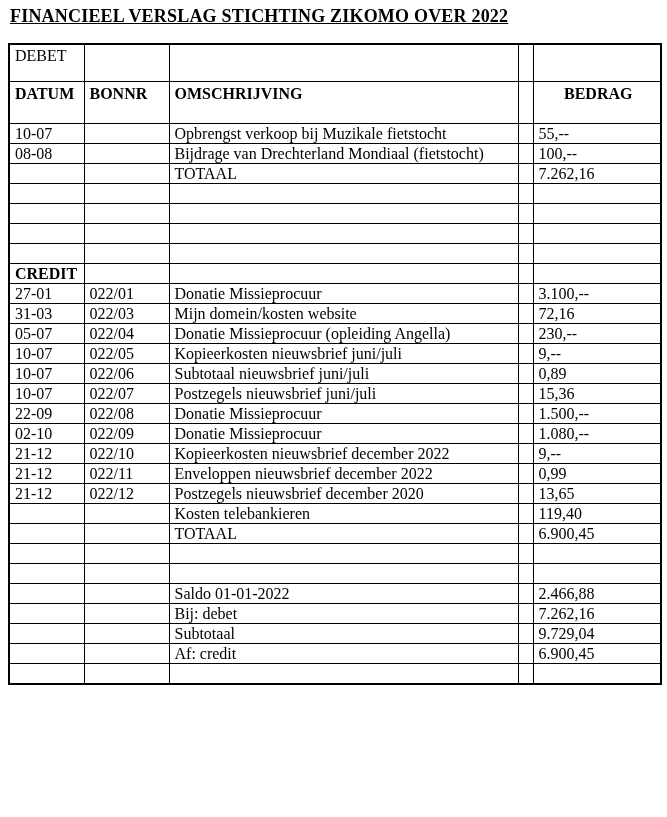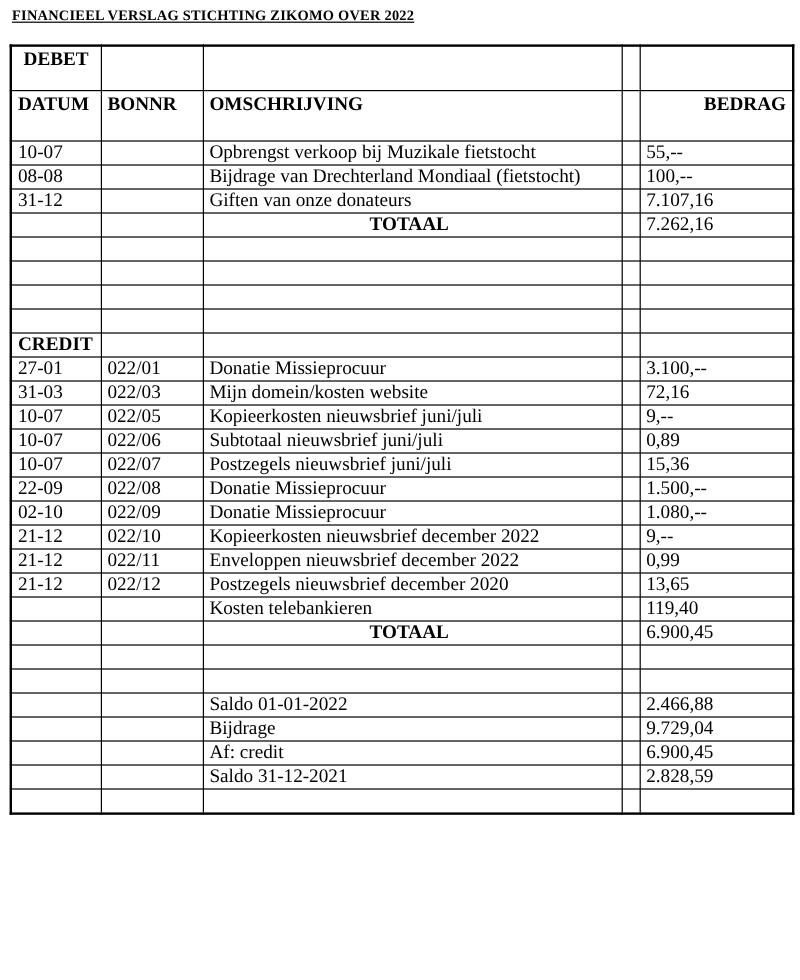--- a/index.html
+++ b/index.html
@@ -6,21 +6,21 @@
   body {
     width: 667px; height: 817px;
     background: #ffffff; color: #000000;
     font-family: "Liberation Serif", "DejaVu Serif", serif;
     overflow: hidden;
   }
   .page { position: relative; width: 667px; height: 817px; }
 
   .doc-title {
     margin: 6px 0 16px 10px;
-    font-size: 12px;
+    font-size: 18px;
     font-weight: bold;
     text-decoration: underline;
     letter-spacing: 0.2px;
     white-space: nowrap;
   }
 
   table.fin {
     margin: 10px 0 0 8px;
     border-collapse: collapse;
     table-layout: fixed;
@@ -32,29 +32,29 @@
     font-size: 16px;
     line-height: 18px;
     height: 19px;
     padding: 0 5px;
     overflow: hidden;
     white-space: nowrap;
     vertical-align: middle;
   }
   
   tr.r-hdebet td { height: 34px; vertical-align: top; padding-top: 2px; }
-  tr.r-hdebet td.datum { font-weight: bold; text-align: center; }
+  tr.r-hdebet td.datum { font-weight: normal; }
   
   tr.r-hcols td { height: 38px; vertical-align: top; font-weight: bold; padding-top: 3px; }
-  tr.r-hcols td.bedrag { text-align: right; padding-left: 8px; padding-right: 5px; }
+  tr.r-hcols td.bedrag { text-align: center; padding-left: 8px; padding-right: 5px; }
   
   td.bedrag { padding-right: 60px; }
   tr.r-saldo td.bedrag { padding-right: 42px; }
   
-  tr.r-total td.oms { font-weight: bold; text-align: center; padding-right: 10px; }
+  tr.r-total td.oms { font-weight: normal; text-align: left; padding-right: 10px; }
   
   tr.r-group td.datum { font-weight: bold; margin-top: 24px; }
   
   tr.r-note td { height: 56px; vertical-align: top; }
   tr.r-note td.oms { white-space: pre-wrap; line-height: 20px; padding-top: 2px; }
 </style>
 </head>
 <body>
 
 <div class="page">
@@ -92,27 +92,20 @@
           <td class="gap"></td>
           <td class="bedrag">55,--</td>
         </tr>
         <tr class="r-data">
           <td class="datum">08-08</td>
           <td class="bonnr"></td>
           <td class="oms">Bijdrage van Drechterland Mondiaal (fietstocht)</td>
           <td class="gap"></td>
           <td class="bedrag">100,--</td>
         </tr>
-        <tr class="r-data">
-          <td class="datum">31-12</td>
-          <td class="bonnr"></td>
-          <td class="oms">Giften van onze donateurs</td>
-          <td class="gap"></td>
-          <td class="bedrag">7.107,16</td>
-        </tr>
         <tr class="r-total">
           <td class="datum"></td>
           <td class="bonnr"></td>
           <td class="oms">TOTAAL</td>
           <td class="gap"></td>
           <td class="bedrag">7.262,16</td>
         </tr>
         <tr class="r-empty">
           <td class="datum"></td>
           <td class="bonnr"></td>
@@ -156,20 +149,27 @@
           <td class="bedrag">3.100,--</td>
         </tr>
         <tr class="r-data">
           <td class="datum">31-03</td>
           <td class="bonnr">022/03</td>
           <td class="oms">Mijn domein/kosten website</td>
           <td class="gap"></td>
           <td class="bedrag">72,16</td>
         </tr>
         <tr class="r-data">
+          <td class="datum">05-07</td>
+          <td class="bonnr">022/04</td>
+          <td class="oms">Donatie Missieprocuur (opleiding Angella)</td>
+          <td class="gap"></td>
+          <td class="bedrag">230,--</td>
+        </tr>
+        <tr class="r-data">
           <td class="datum">10-07</td>
           <td class="bonnr">022/05</td>
           <td class="oms">Kopieerkosten nieuwsbrief juni/juli</td>
           <td class="gap"></td>
           <td class="bedrag">9,--</td>
         </tr>
         <tr class="r-data">
           <td class="datum">10-07</td>
           <td class="bonnr">022/06</td>
           <td class="oms">Subtotaal nieuwsbrief juni/juli</td>
@@ -249,37 +249,37 @@
         <tr class="r-saldo">
           <td class="datum"></td>
           <td class="bonnr"></td>
           <td class="oms">Saldo 01-01-2022</td>
           <td class="gap"></td>
           <td class="bedrag">2.466,88</td>
         </tr>
         <tr class="r-saldo">
           <td class="datum"></td>
           <td class="bonnr"></td>
-          <td class="oms">Bijdrage</td>
+          <td class="oms">Bij: debet</td>
+          <td class="gap"></td>
+          <td class="bedrag">7.262,16</td>
+        </tr>
+        <tr class="r-saldo">
+          <td class="datum"></td>
+          <td class="bonnr"></td>
+          <td class="oms">Subtotaal</td>
           <td class="gap"></td>
           <td class="bedrag">9.729,04</td>
         </tr>
         <tr class="r-saldo">
           <td class="datum"></td>
           <td class="bonnr"></td>
           <td class="oms">Af: credit</td>
           <td class="gap"></td>
           <td class="bedrag">6.900,45</td>
-        </tr>
-        <tr class="r-saldo">
-          <td class="datum"></td>
-          <td class="bonnr"></td>
-          <td class="oms">Saldo 31-12-2021</td>
-          <td class="gap"></td>
-          <td class="bedrag">2.828,59</td>
         </tr>
         <tr class="r-empty">
           <td class="datum"></td>
           <td class="bonnr"></td>
           <td class="oms"></td>
           <td class="gap"></td>
           <td class="bedrag"></td>
         </tr>
       </tbody>
   </table>

